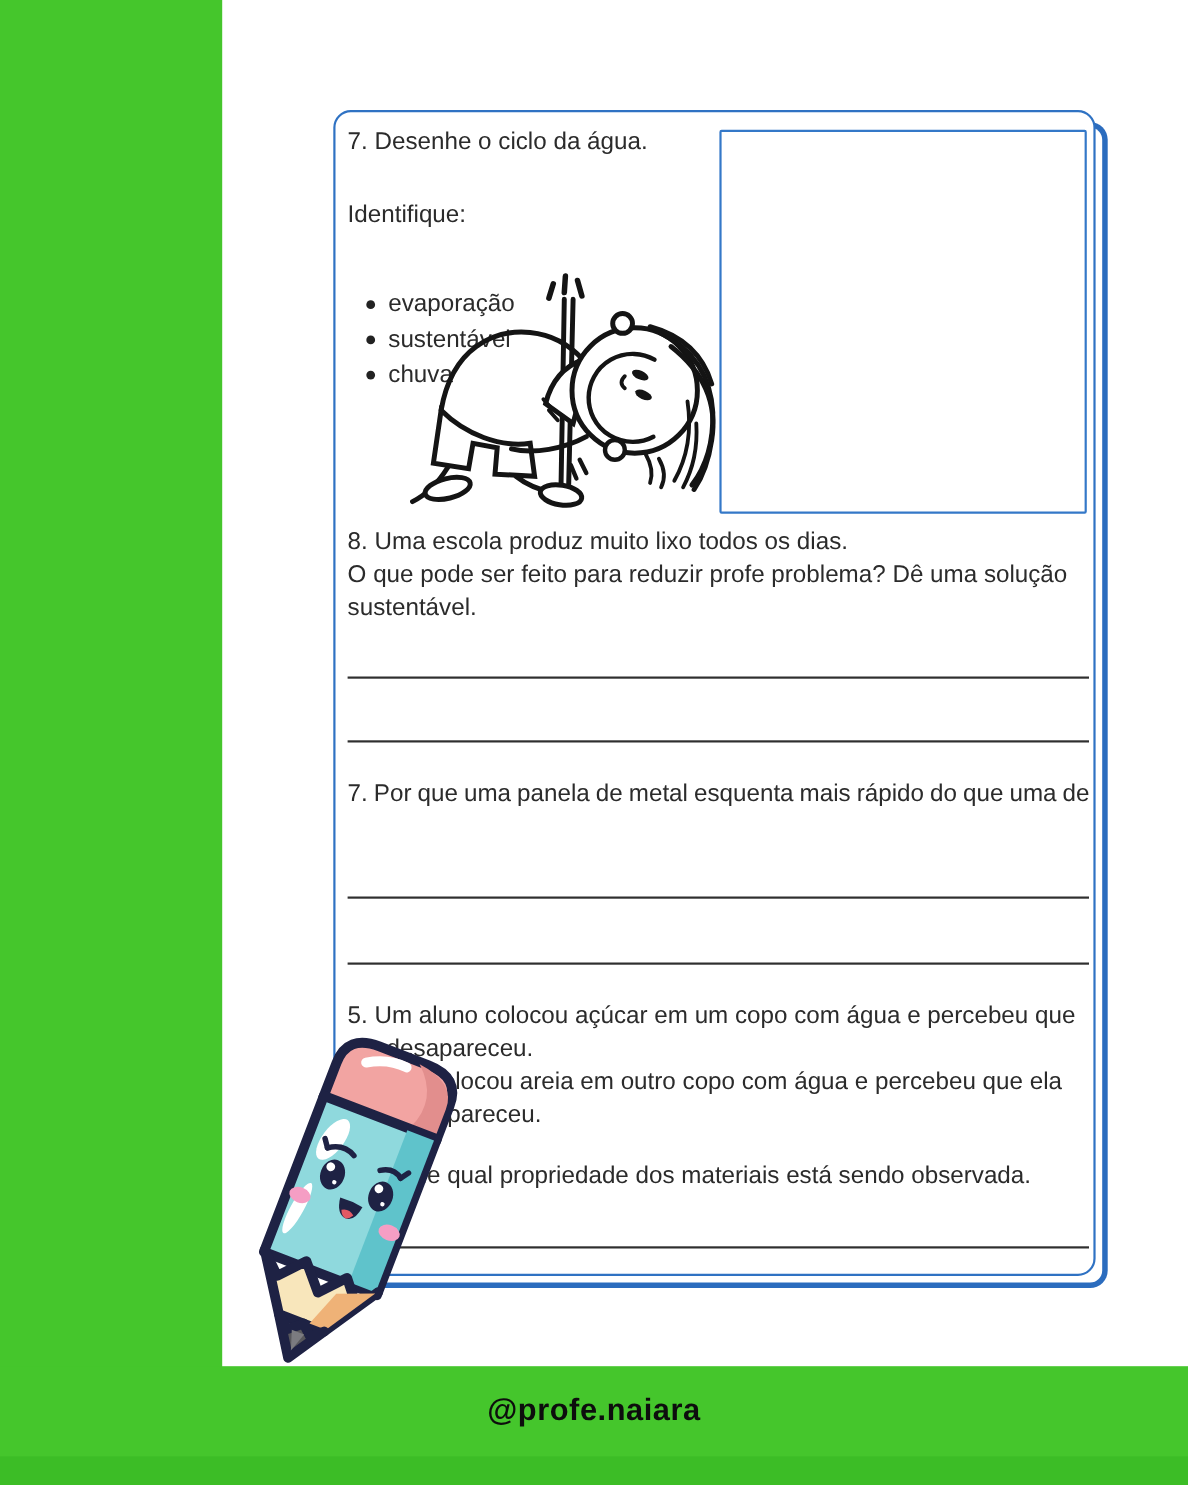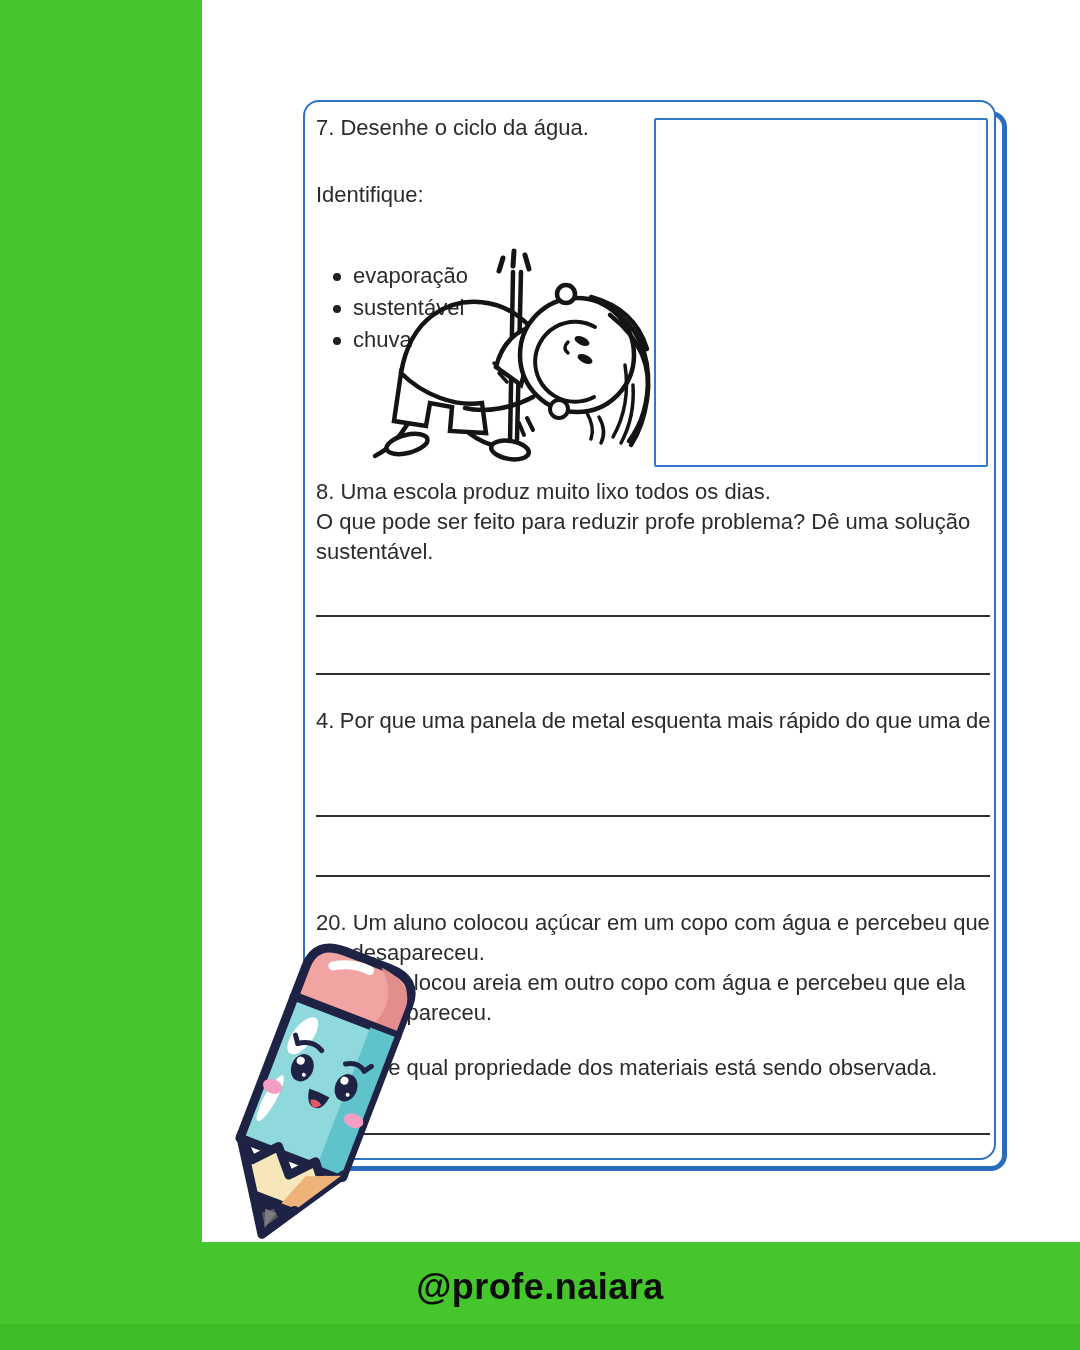--- a/index.html
+++ b/index.html
@@ -9,21 +9,21 @@
     background:#ffffff; overflow:hidden;
     font-family:"Liberation Sans","DejaVu Sans",sans-serif;
     color:#2b2b2b;
   }
   .green-side   { position:absolute; left:0; top:0; width:202px; height:1350px; background:#45c62c; }
   .green-bottom { position:absolute; left:0; top:1242px; width:1080px; height:108px; background:#45c62c; }
   .green-bottom-dark { position:absolute; left:0; top:1324px; width:1080px; height:26px; background:#3cbd26; }
 
   .footer-handle {
     position:absolute; left:0; top:1266px; width:1080px;
-    text-align:center; font-size:36px; font-weight:bold; color:#0d0d0d;
+    text-align:center; font-size:28px; font-weight:bold; color:#0d0d0d;
     letter-spacing:0.5px; z-index:2;
   }
 
   .card {
     position:absolute; left:303px; top:100px; width:693px; height:1060px;
     background:#ffffff; border:2px solid #2f72c3; border-radius:16px;
     box-shadow: 11px 11px 0 -5px #ffffff, 11px 11px 0 0 #2b6cbe;
     z-index:1;
   }
   .card > * { position:absolute; }
@@ -125,27 +125,27 @@
 
     <div class="para q-text" style="top:375px">
       <div class="line">8. Uma escola produz muito lixo todos os dias.</div>
       <div class="line just" style="word-spacing: 0px;">O que pode ser feito para reduzir profe problema? Dê uma solução</div>
       <div class="line">sustentável.</div>
     </div>
     <div class="answer-line" style="top:513px"></div>
     <div class="answer-line" style="top:571px"></div>
 
     <div class="para q-text" style="top:604px">
-      <div class="line just" style="word-spacing: -0.615385px;">4. Por que uma panela de metal esquenta mais rápido do que uma de</div>
+      <div class="line just" style="word-spacing: -0.615385px;">7. Por que uma panela de metal esquenta mais rápido do que uma de</div>
     </div>
     <div class="answer-line" style="top:713px"></div>
     <div class="answer-line" style="top:773px"></div>
 
     <div class="para q-text" style="top:806px">
-      <div class="line just" style="word-spacing: 0px;">20. Um aluno colocou açúcar em um copo com água e percebeu que</div>
+      <div class="line just" style="word-spacing: 0px;">5. Um aluno colocou açúcar em um copo com água e percebeu que</div>
       <div class="line">ela desapareceu.</div>
       <div class="line just" style="word-spacing: 0px;">Depois colocou areia em outro copo com água e percebeu que ela</div>
       <div class="line">não desapareceu.</div>
     </div>
     <div class="para q-text" style="top:951px">
       <div class="line">Explique qual propriedade dos materiais está sendo observada.</div>
     </div>
     <div class="answer-line" style="top:1031px"></div>
 
   </div>

